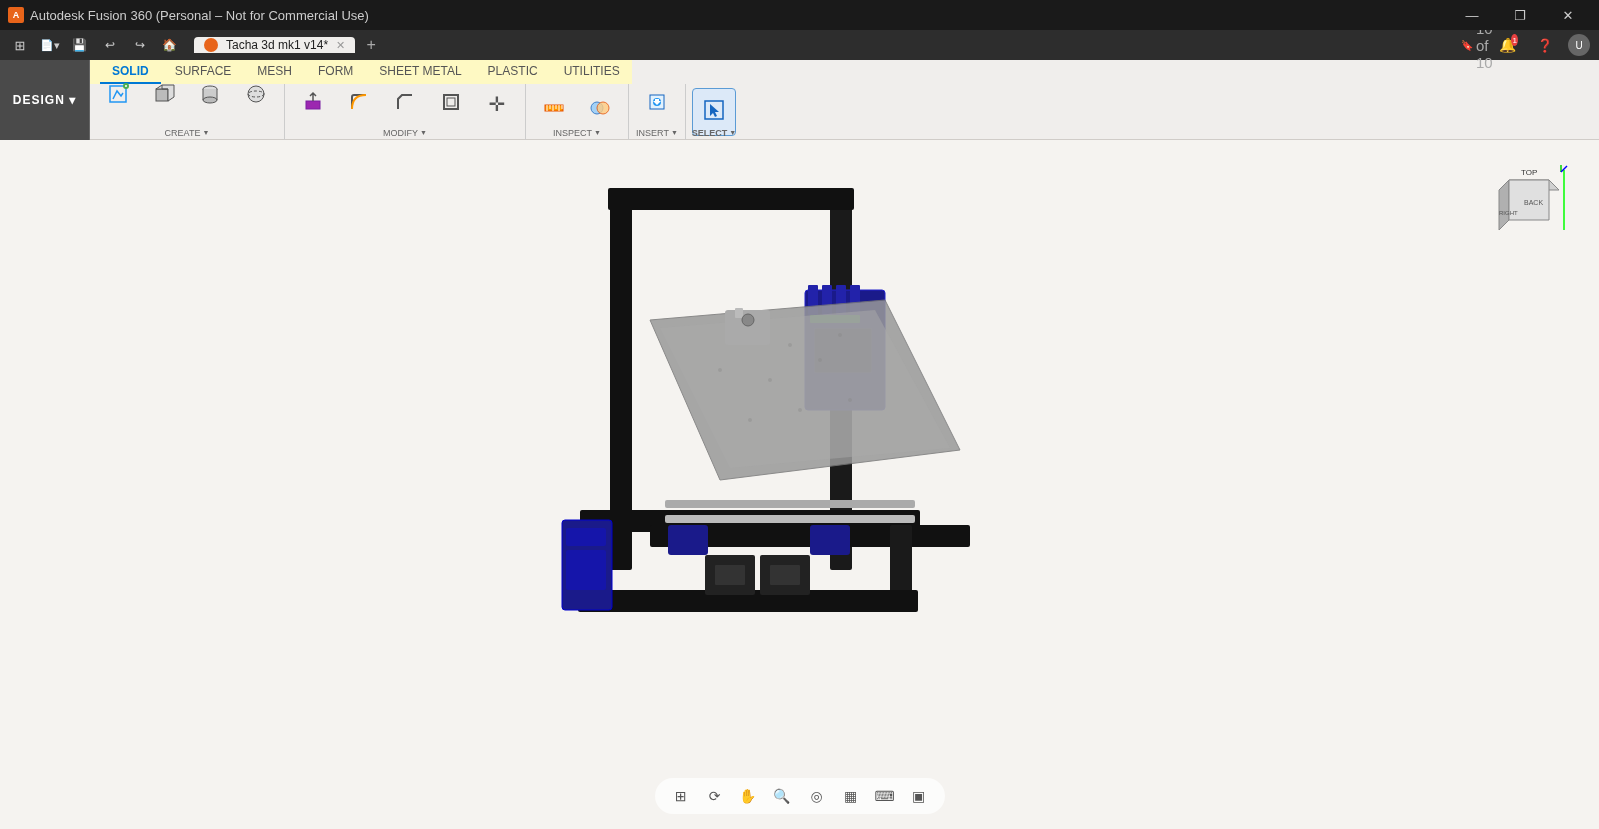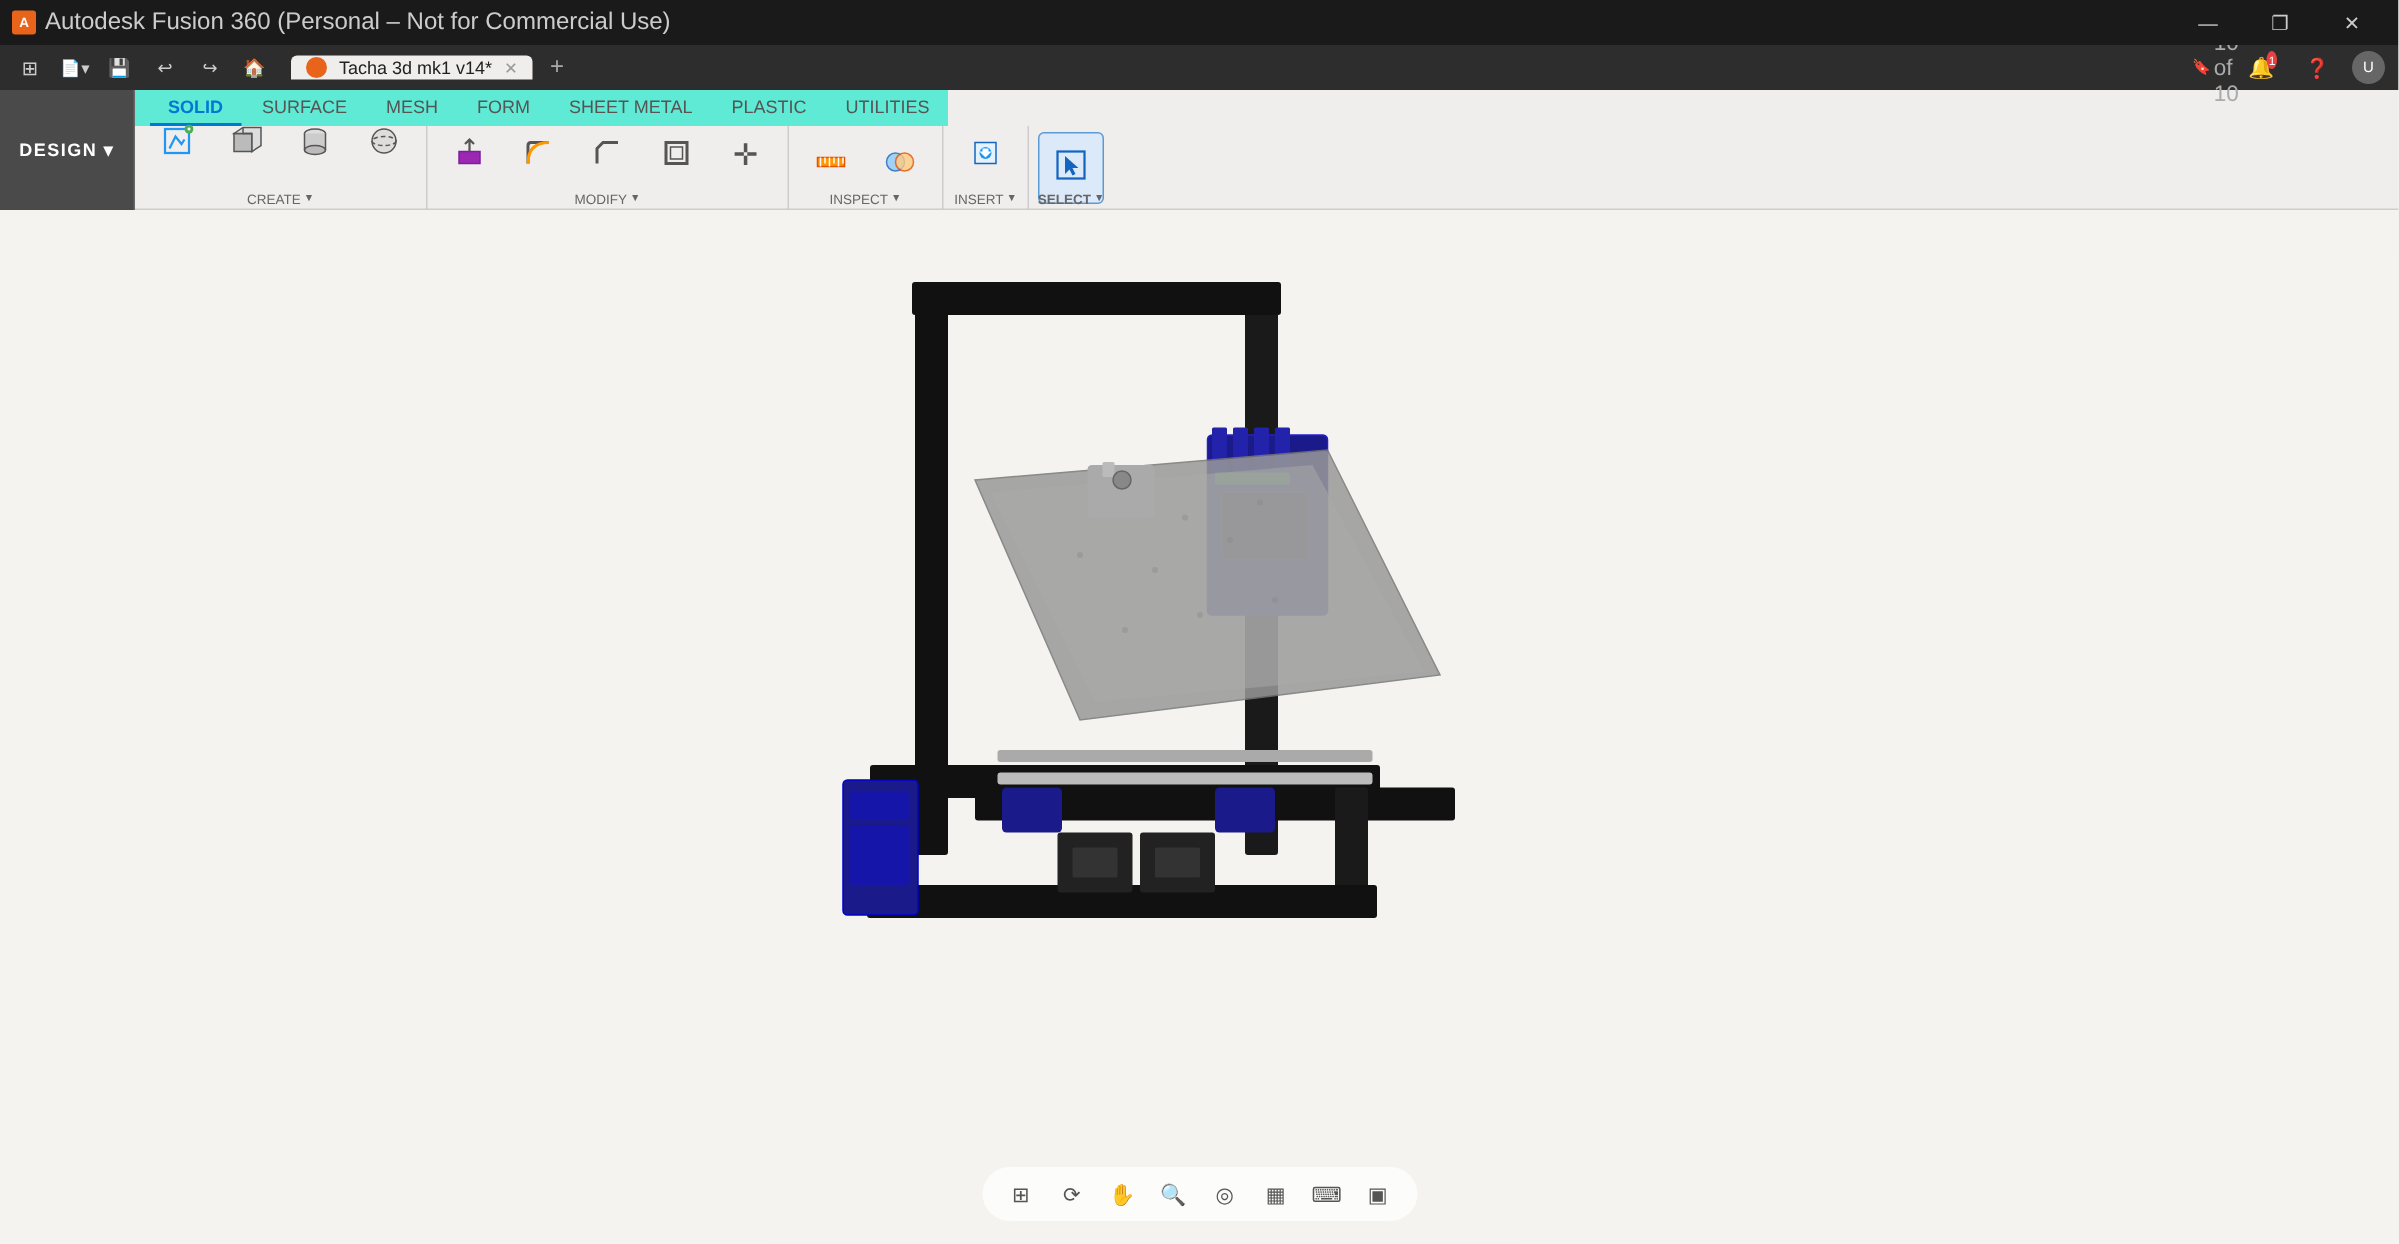--- a/index.html
+++ b/index.html
@@ -33,21 +33,21 @@
     }
     #title-bar-logo {
       width: 16px; height: 16px;
       background: #e8641a;
       border-radius: 2px;
       display: flex; align-items: center; justify-content: center;
       font-size: 9px; color: white; font-weight: bold;
     }
     #title-bar-text {
       color: #ccc;
-      font-size: 16px;
+      font-size: 13px;
     }
     #title-bar-controls {
       display: flex;
       gap: 2px;
     }
     .title-btn {
       width: 46px; height: 30px;
       display: flex; align-items: center; justify-content: center;
       cursor: pointer;
       color: #ccc;
@@ -217,21 +217,21 @@
       border-radius: 4px;
     }
 
     
     #toolbar-tabs-row {
       position: absolute;
       top: 60px; left: 90px;
       height: 24px;
       display: flex;
       align-items: flex-end;
-      background: #5eead4;
+      background: #fef9c3;
       padding-left: 10px;
       gap: 2px;
     }
 
     
     #toolbar-icons-row {
       position: absolute;
       top: 84px; left: 90px;
       height: 56px;
       display: flex;
@@ -518,20 +518,41 @@
     <rect x="185" y="385" width="50" height="40" fill="#222" rx="2"></rect>
     <rect x="240" y="385" width="50" height="40" fill="#222" rx="2"></rect>
     <rect x="195" y="395" width="30" height="20" fill="#333" rx="1"></rect>
     <rect x="250" y="395" width="30" height="20" fill="#333" rx="1"></rect>
 
     <rect x="205" y="140" width="45" height="35" fill="#aaa" rx="3"></rect>
     <rect x="215" y="138" width="8" height="10" fill="#bbb" rx="1"></rect>
     <circle cx="228" cy="150" r="6" fill="#888" stroke="#666" stroke-width="1"></circle>
   </svg>
 
+  <div id="view-cube" style="position:absolute;top:20px;right:30px;width:80px;height:80px;">
+    <svg width="80" height="80" viewBox="0 0 80 80">
+
+      <line x1="75" y1="10" x2="75" y2="70" stroke="#00ff00" stroke-width="1.5"></line>
+      <line x1="10" y1="70" x2="75" y2="70" stroke="none"></line>
+
+      <polygon points="20,20 60,20 70,30 30,30" fill="#d0d0d0" stroke="#888" stroke-width="1"></polygon>
+      <polygon points="20,20 20,60 10,70 10,30" fill="#b0b0b0" stroke="#888" stroke-width="1"></polygon>
+      <polygon points="20,20 60,20 60,60 20,60" fill="#e0e0e0" stroke="#888" stroke-width="1"></polygon>
+
+      <text x="32" y="15" font-size="8" fill="#333" font-family="Arial">TOP</text>
+
+      <text x="35" y="45" font-size="7" fill="#555" font-family="Arial">BACK</text>
+
+      <text x="10" y="55" font-size="6" fill="#555" font-family="Arial">RIGHT</text>
+
+      <line x1="72" y1="12" x2="72" y2="5" stroke="#00cc00" stroke-width="1.5" marker-end="url(#arrowG)"></line>
+
+      <line x1="72" y1="12" x2="78" y2="6" stroke="#0000ff" stroke-width="1.5"></line>
+    </svg>
+  </div>
 
   <div id="bottom-toolbar" style="position:absolute;bottom:15px;left:50%;transform:translateX(-50%);display:flex;align-items:center;gap:6px;">
     <div class="bottom-btn" title="Fit">⊞</div>
     <div class="bottom-btn" title="Orbit">⟳</div>
     <div class="bottom-btn" title="Pan">✋</div>
     <div class="bottom-btn" title="Zoom">🔍</div>
     <div class="bottom-btn" title="Display">◎</div>
     <div class="bottom-btn" title="Grid">▦</div>
     <div class="bottom-btn" title="Keyboard Shortcuts">⌨</div>
     <div class="bottom-btn" title="Workspace">▣</div>

